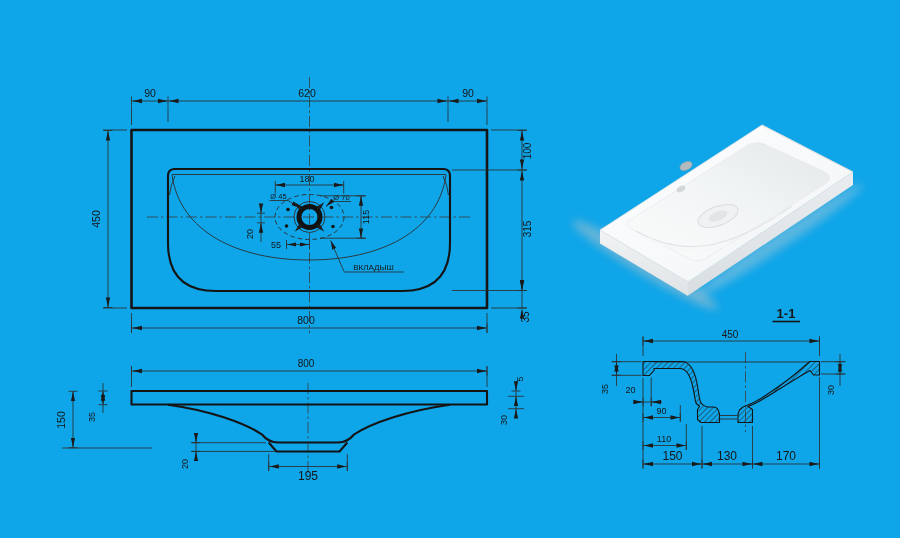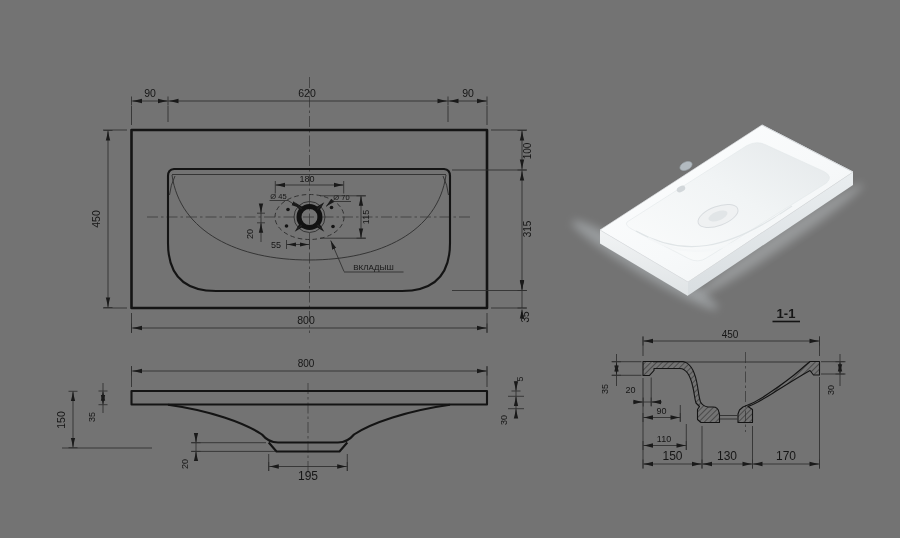--- a/index.html
+++ b/index.html
@@ -1,16 +1,16 @@
 <!DOCTYPE html>
 <html><head>
 <meta charset="utf-8">
 <style>
   html,body{margin:0;padding:0;background:#ffffff;}
-  .stage{position:relative;width:900px;height:538px;background:#737373;overflow:hidden;}
+  .stage{position:relative;width:900px;height:538px;background:#0ea5e9;overflow:hidden;}
   svg{display:block;}
   text{font-family:"Liberation Sans","DejaVu Sans",sans-serif;fill:#161616;}
   .tm{text-anchor:middle;}
   .t13{font-size:13px;font-weight:bold;}
   .t12{font-size:12px;}
   .t11{font-size:10.5px;}
   .t10{font-size:10px;}
   .t9{font-size:9px;}
   .t8{font-size:8px;}
   .t7{font-size:7.5px;}

